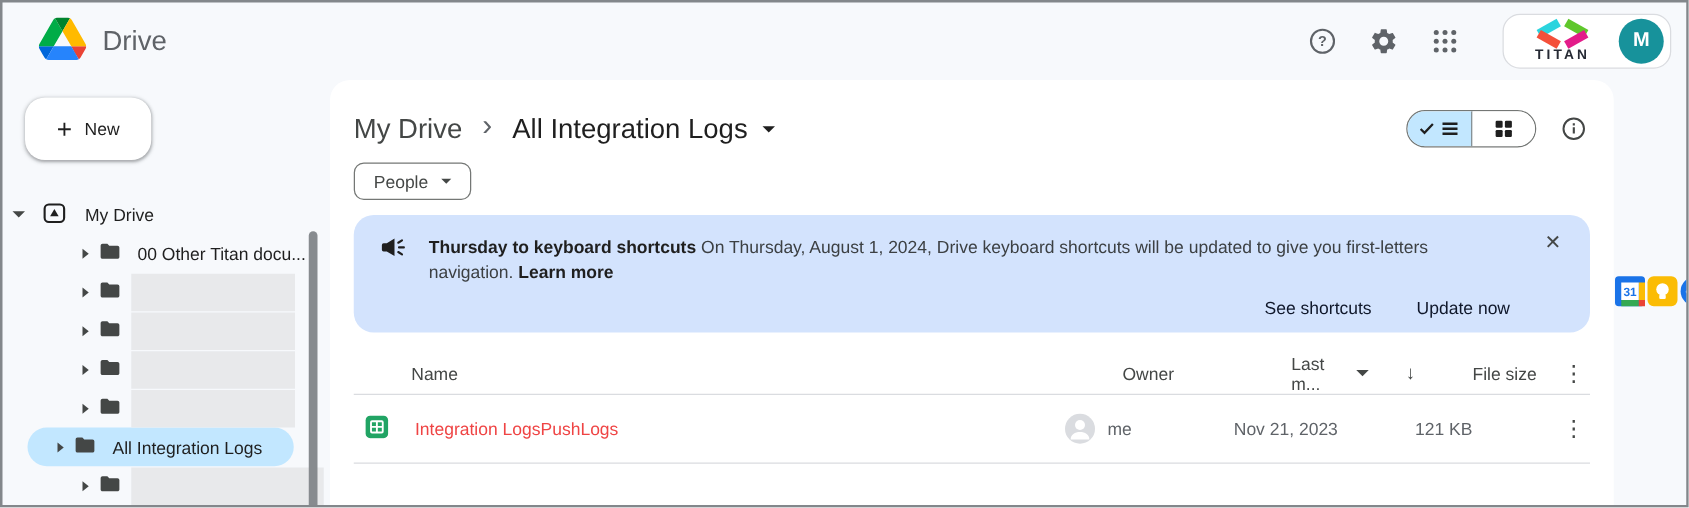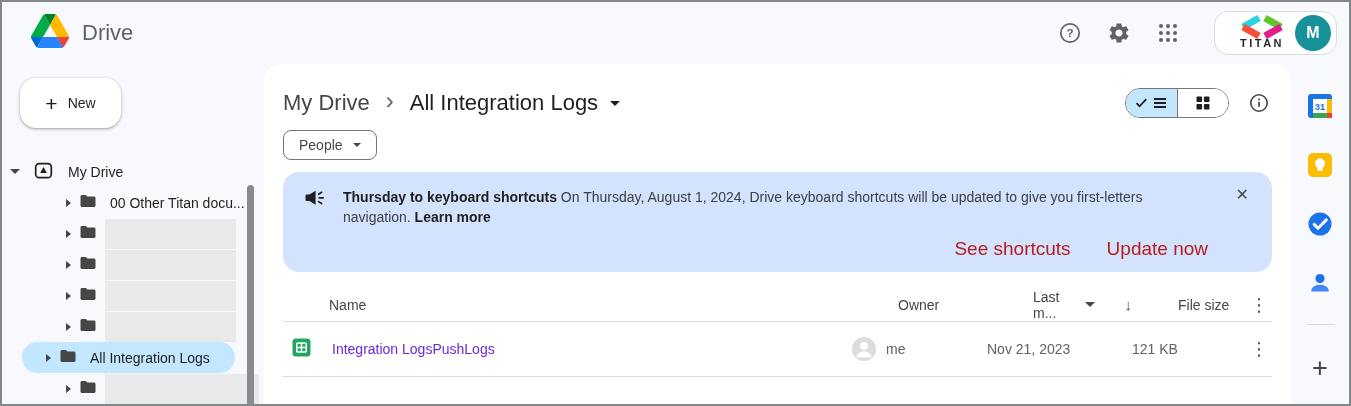--- a/index.html
+++ b/index.html
@@ -8,21 +8,21 @@
   .window{
     width:1351px;height:406px;background:#f7f9fc;border:2px solid #83878b;
     overflow:hidden;display:flex;flex-direction:column;position:relative;
   }
   
   .topbar{height:62px;flex:0 0 62px;display:flex;align-items:center;padding:0 12px 0 29px;}
   .brand{display:flex;align-items:center;gap:13px;}
   .brand-name{font-size:22px;color:#5f6368;}
   .topbar-right{margin-left:auto;display:flex;align-items:center;gap:23px;}
   .icon-btn{background:none;border:none;cursor:pointer;display:flex;align-items:center;justify-content:center;width:26px;height:26px;padding:0;}
-  .account-pill{display:flex;align-items:center;background:#fff;border:1px solid #dadce0;border-radius:14px;height:44px;padding:0 5px 0 14px;margin-left:10px;cursor:pointer;}
+  .account-pill{display:flex;align-items:center;gap:12px;background:#fff;border:1px solid #dadce0;border-radius:14px;height:44px;padding:0 5px 0 14px;margin-left:10px;cursor:pointer;}
   .avatar{width:36px;height:36px;border-radius:50%;background:#17929b;color:#fff;font-size:16px;font-weight:bold;display:flex;align-items:center;justify-content:center;}
   
   .body-row{flex:1;display:flex;min-height:0;}
   
   .sidebar{width:262px;flex:0 0 262px;position:relative;padding-top:14px;}
   .new-btn{margin-left:18px;width:101px;height:50px;background:#fff;border:none;border-radius:16px;
     box-shadow:0 1px 2px rgba(60,64,67,.3),0 1px 3px 1px rgba(60,64,67,.15);
     display:flex;align-items:center;justify-content:center;gap:10px;font-size:14px;font-weight:500;color:#1f1f1f;cursor:pointer;font-family:inherit;}
   .plus-glyph{font-size:21px;font-weight:400;line-height:1;color:#1f1f1f;}
   .tree{margin-top:28px;}
@@ -55,34 +55,34 @@
   .chip{height:30px;border:1px solid #747775;border-radius:8px;background:#fff;display:flex;align-items:center;gap:10px;padding:0 15px;font-size:14px;color:#444746;font-weight:500;cursor:pointer;font-family:inherit;}
   .chip .caret-down{border-top-width:4.5px;border-left-width:4.5px;border-right-width:4.5px;}
   
   .banner{margin-top:12px;background:#d3e3fd;border-radius:16px;padding:15px 20px 12px 20px;position:relative;}
   .banner-main{display:flex;gap:17px;}
   .banner-text{width:810px;font-size:14px;line-height:20px;color:#3c4043;}
   .banner-title{font-weight:bold;color:#1f1f1f;}
   .banner-link{font-weight:bold;color:#1f1f1f;cursor:pointer;}
   .banner-close{position:absolute;top:13px;right:21px;background:none;border:none;font-size:16px;color:#444746;cursor:pointer;line-height:1;padding:2px;}
   .banner-actions{display:flex;justify-content:flex-end;gap:36px;margin-top:11px;padding-right:44px;}
-  .text-btn{background:none;border:none;color:#b91c1c;font-size:19px;font-weight:500;cursor:pointer;font-family:inherit;}
+  .text-btn{background:none;border:none;color:#0f172a;font-size:14px;font-weight:500;cursor:pointer;font-family:inherit;}
   
   .ftable{margin-top:16px;}
   .trow{display:grid;grid-template-columns:1fr 135px 145px 112px 28px;align-items:center;border-bottom:1px solid #dadce0;}
   .thead{height:34px;font-size:14px;color:#444746;font-weight:500;}
   .th{display:flex;align-items:center;gap:8px;cursor:pointer;margin-left:46px;}
   .sort-arrow{font-size:15px;color:#444746;margin-left:22px;cursor:pointer;}
   .kebab{background:none;border:none;font-size:18px;color:#444746;cursor:pointer;justify-self:end;padding:0 4px;line-height:1;}
   .tdata{height:55px;font-size:14px;color:#5f6368;cursor:pointer;}
-  .cell-name{display:flex;align-items:center;gap:21px;padding-left:9px;color:#6d28d9;font-weight:500;}
+  .cell-name{display:flex;align-items:center;gap:21px;padding-left:9px;color:#ef4444;font-weight:500;}
   .cell-owner{display:flex;align-items:center;gap:10px;}
   .owner-avatar{width:24px;height:24px;border-radius:50%;background:#dadce0;display:flex;align-items:center;justify-content:center;}
   
-  .rail{width:58px;flex:0 0 58px;display:flex;flex-direction:column;align-items:center;padding-top:28px;}
+  .rail{width:58px;flex:0 0 58px;display:flex;flex-direction:row;align-items:center;padding-top:28px;}
   .rail .icon-btn{margin-bottom:31px;width:28px;height:28px;}
   .rail-divider{width:29px;height:1px;background:#dadce0;margin:-4px 0 0 0;}
   .rail-plus{background:none;border:none;font-size:27px;font-weight:300;color:#444746;cursor:pointer;margin-top:30px;line-height:1;}
 </style>
 </head>
 <body>
 
 <div class="window">
 
   <div class="topbar">

